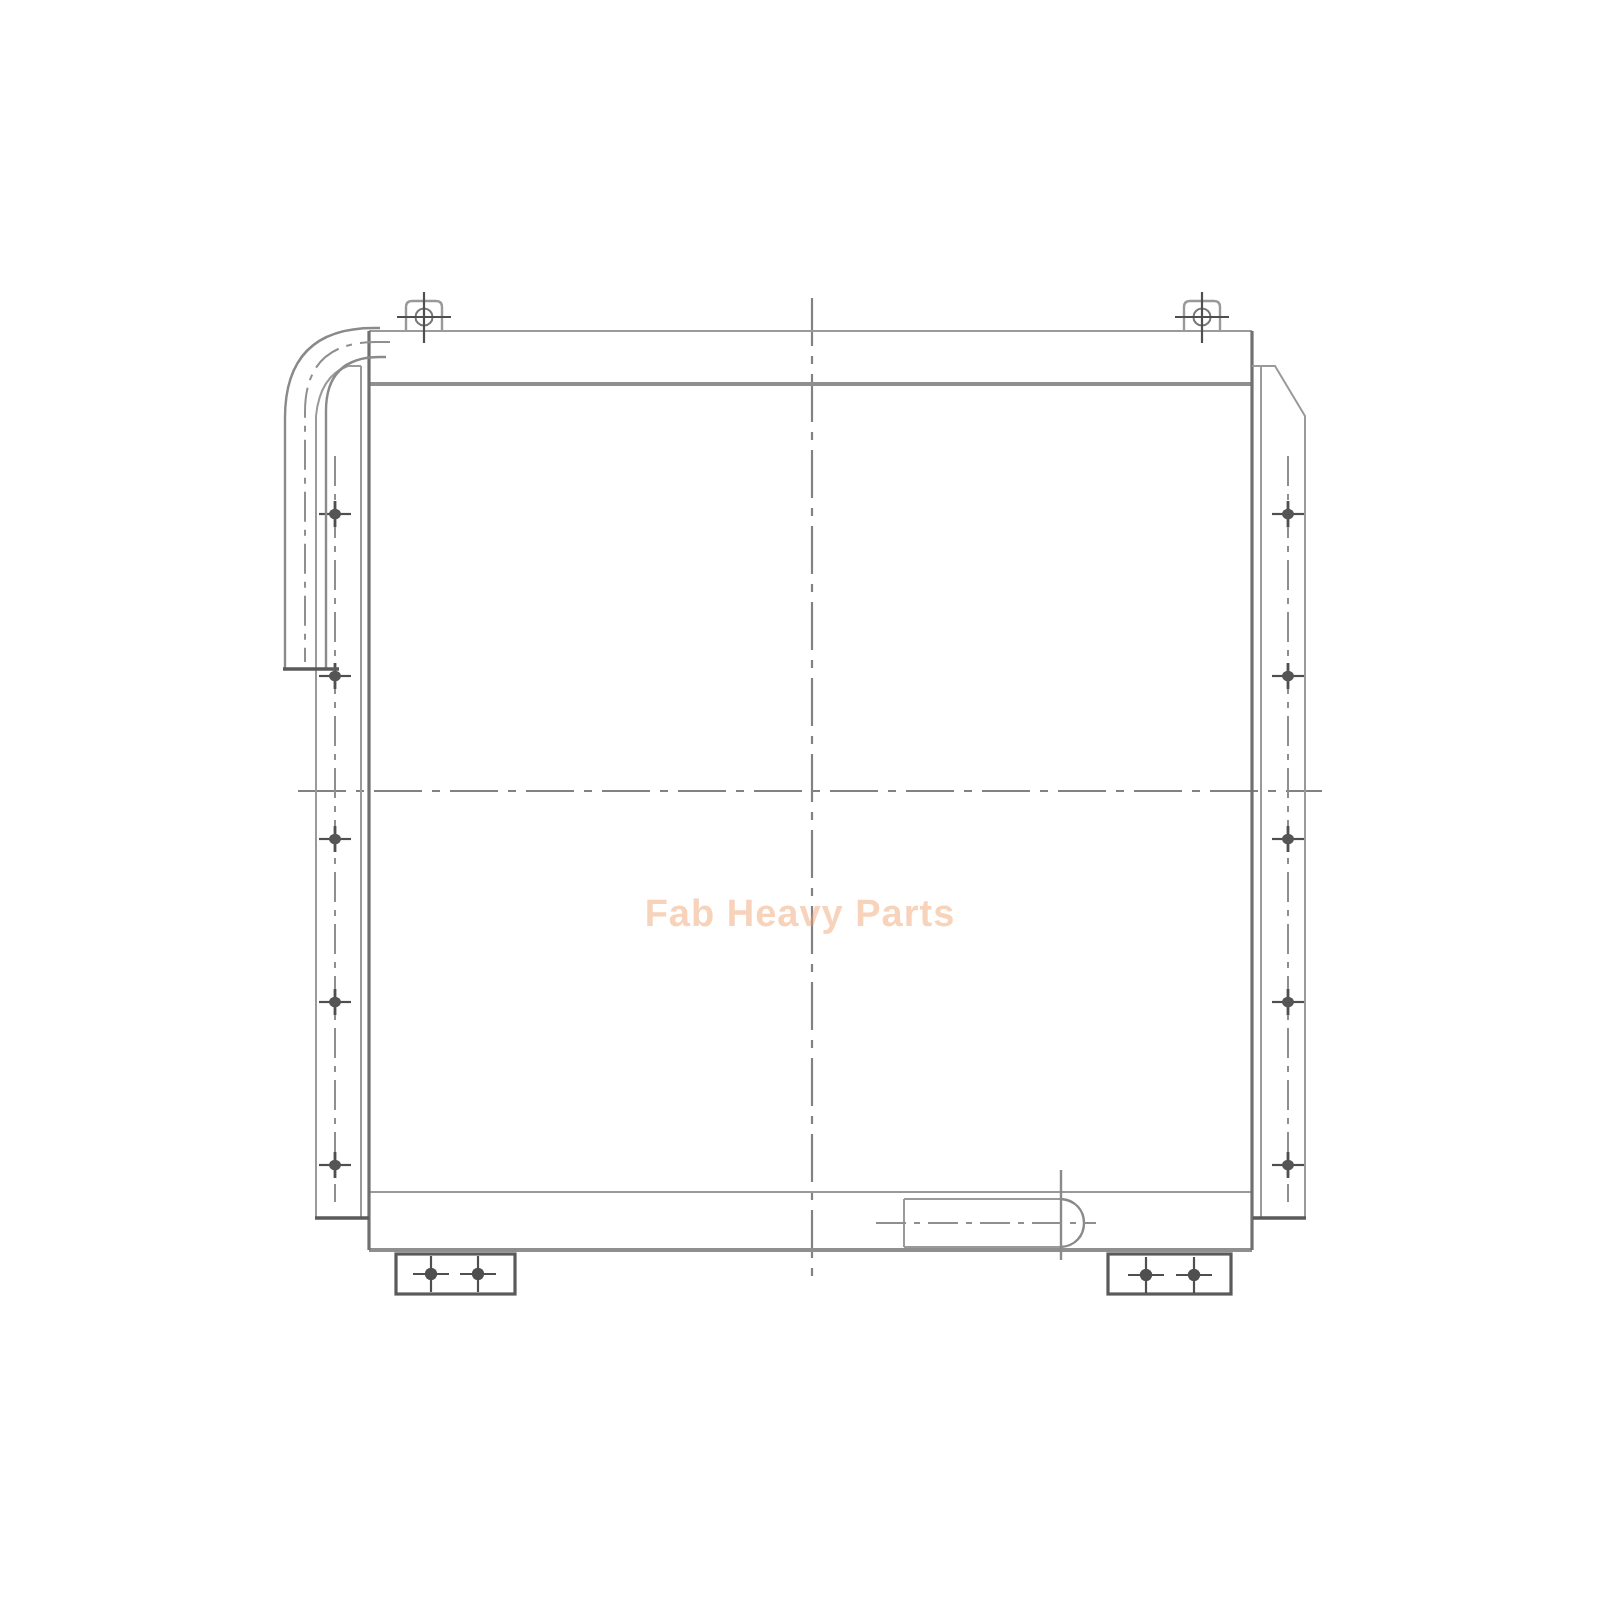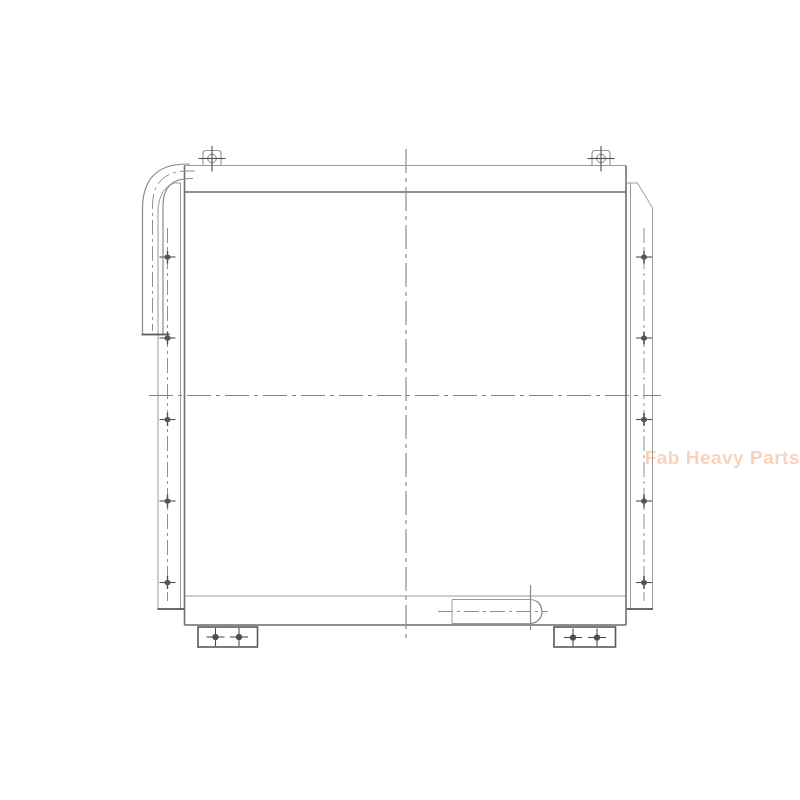--- a/index.html
+++ b/index.html
@@ -2,21 +2,21 @@
 <html><head>
 <meta charset="utf-8">
 <style>
   html,body{margin:0;padding:0;background:#ffffff;}
   body{width:800px;height:800px;font-family:"Liberation Sans",sans-serif;position:relative;overflow:hidden;}
   .canvas{position:absolute;left:0;top:0;width:800px;height:800px;background:#ffffff;}
   svg{position:absolute;left:0;top:0;}
   .watermark{
     position:absolute;
     left:0; top:447px; width:800px;
-    text-align:right;
+    text-align:center;
     font-weight:bold;
     font-size:19px;
     letter-spacing:0.5px;
     color:rgba(240,158,105,0.45);
     user-select:none;
     pointer-events:none;
   }
   
   .thin   {stroke:#9a9a9a;stroke-width:1;fill:none;}
   .med    {stroke:#8a8a8a;stroke-width:1.2;fill:none;}

